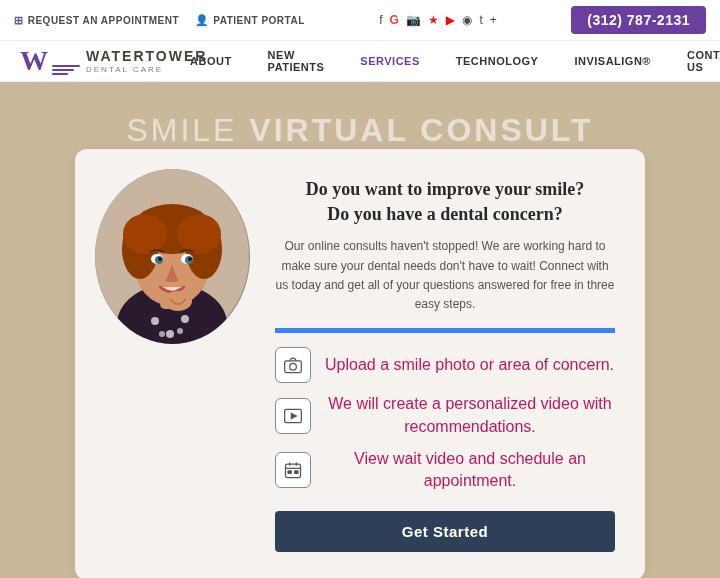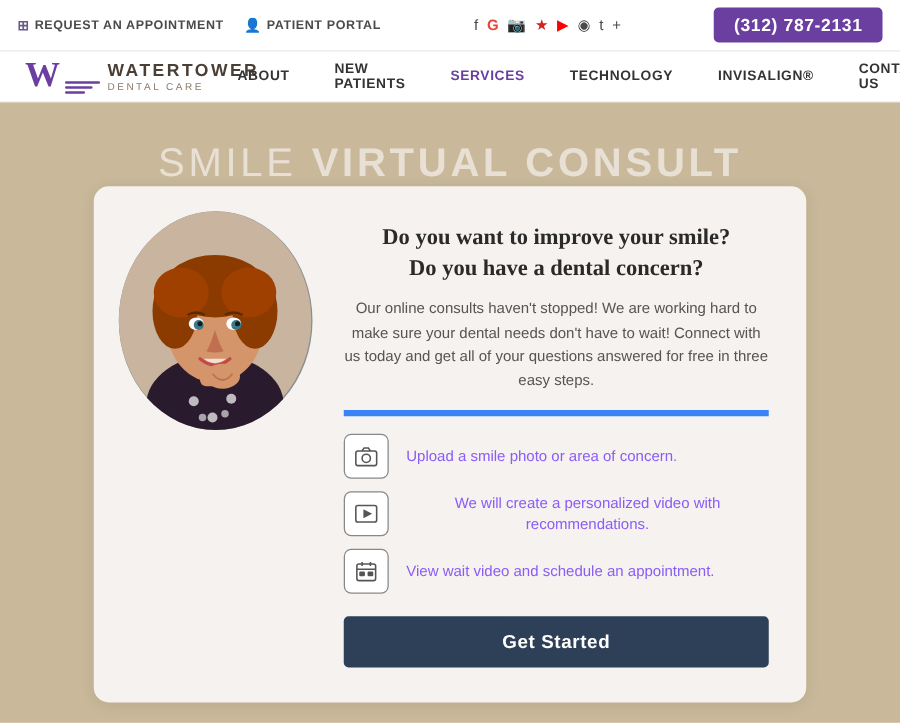--- a/index.html
+++ b/index.html
@@ -211,22 +211,22 @@
       border: 1.5px solid #888;
       border-radius: 6px;
       display: flex;
       align-items: center;
       justify-content: center;
       flex-shrink: 0;
       background: #fff;
     }
     .step-icon svg { width: 20px; height: 20px; }
     .step-text {
-      font-size: 12px;
-      color: #8b5cf6;
+      font-size: 16px;
+      color: #be185d;
       line-height: 1.4;
     }
     .cta-btn {
       background: #2e4057;
       color: #fff;
       border: none;
       border-radius: 4px;
       padding: 12px 0;
       width: 100%;
       font-size: 15px;

